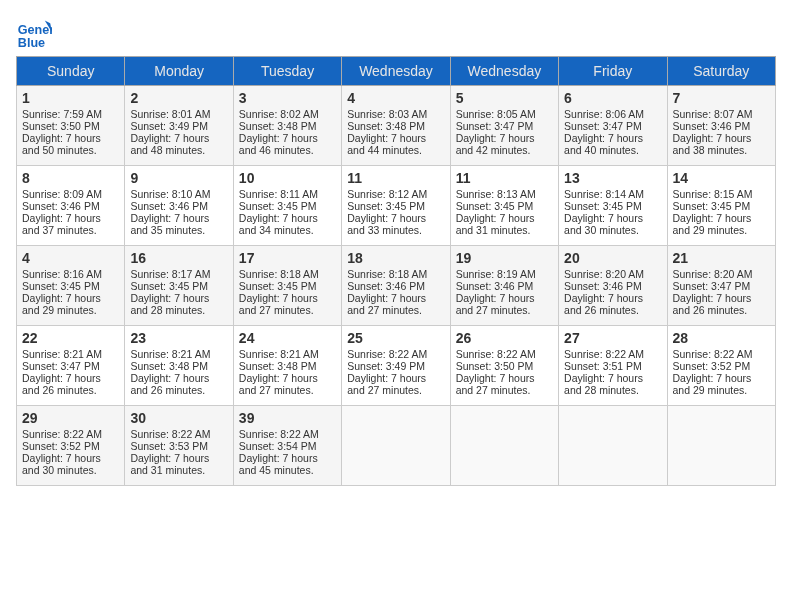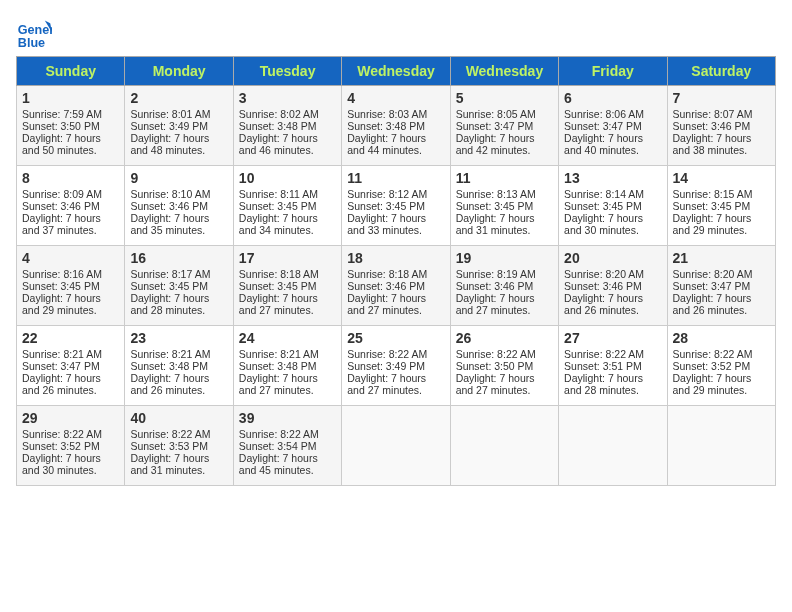--- a/index.html
+++ b/index.html
@@ -38,25 +38,25 @@
       color: #333;
       margin-top: 2px;
     }
     table {
       width: 100%;
       border-collapse: collapse;
       table-layout: fixed;
     }
     thead tr th {
       background-color: #1565c0;
-      color: #bef264;
+      color: #e5e5e5;
       text-align: center;
       padding: 6px 4px;
       font-size: 14px;
-      font-weight: bold;
+      font-weight: normal;
       border: 1px solid #aaa;
     }
     tbody tr td {
       vertical-align: top;
       border: 1px solid #ccc;
       padding: 4px 5px;
       font-size: 10.5px;
       color: #333;
       background: #fff;
       height: 80px;
@@ -142,21 +142,21 @@
         <td><span class="day-num">22</span><span>Sunrise: 8:21 AM</span><br><span>Sunset: 3:47 PM</span><br><span>Daylight: 7 hours and 26 minutes.</span></td>
         <td><span class="day-num">23</span><span>Sunrise: 8:21 AM</span><br><span>Sunset: 3:48 PM</span><br><span>Daylight: 7 hours and 26 minutes.</span></td>
         <td><span class="day-num">24</span><span>Sunrise: 8:21 AM</span><br><span>Sunset: 3:48 PM</span><br><span>Daylight: 7 hours and 27 minutes.</span></td>
         <td><span class="day-num">25</span><span>Sunrise: 8:22 AM</span><br><span>Sunset: 3:49 PM</span><br><span>Daylight: 7 hours and 27 minutes.</span></td>
         <td><span class="day-num">26</span><span>Sunrise: 8:22 AM</span><br><span>Sunset: 3:50 PM</span><br><span>Daylight: 7 hours and 27 minutes.</span></td>
         <td><span class="day-num">27</span><span>Sunrise: 8:22 AM</span><br><span>Sunset: 3:51 PM</span><br><span>Daylight: 7 hours and 28 minutes.</span></td>
         <td><span class="day-num">28</span><span>Sunrise: 8:22 AM</span><br><span>Sunset: 3:52 PM</span><br><span>Daylight: 7 hours and 29 minutes.</span></td>
       </tr>
       <tr>
         <td><span class="day-num">29</span><span>Sunrise: 8:22 AM</span><br><span>Sunset: 3:52 PM</span><br><span>Daylight: 7 hours and 30 minutes.</span></td>
-        <td><span class="day-num">40</span><span>Sunrise: 8:22 AM</span><br><span>Sunset: 3:53 PM</span><br><span>Daylight: 7 hours and 31 minutes.</span></td>
+        <td><span class="day-num">30</span><span>Sunrise: 8:22 AM</span><br><span>Sunset: 3:53 PM</span><br><span>Daylight: 7 hours and 31 minutes.</span></td>
         <td><span class="day-num">39</span><span>Sunrise: 8:22 AM</span><br><span>Sunset: 3:54 PM</span><br><span>Daylight: 7 hours and 45 minutes.</span></td>
         <td class="cell-empty"></td>
         <td class="cell-empty"></td>
         <td class="cell-empty"></td>
         <td class="cell-empty"></td>
       </tr>
     </tbody>
 </table>
 
 </body></html>

